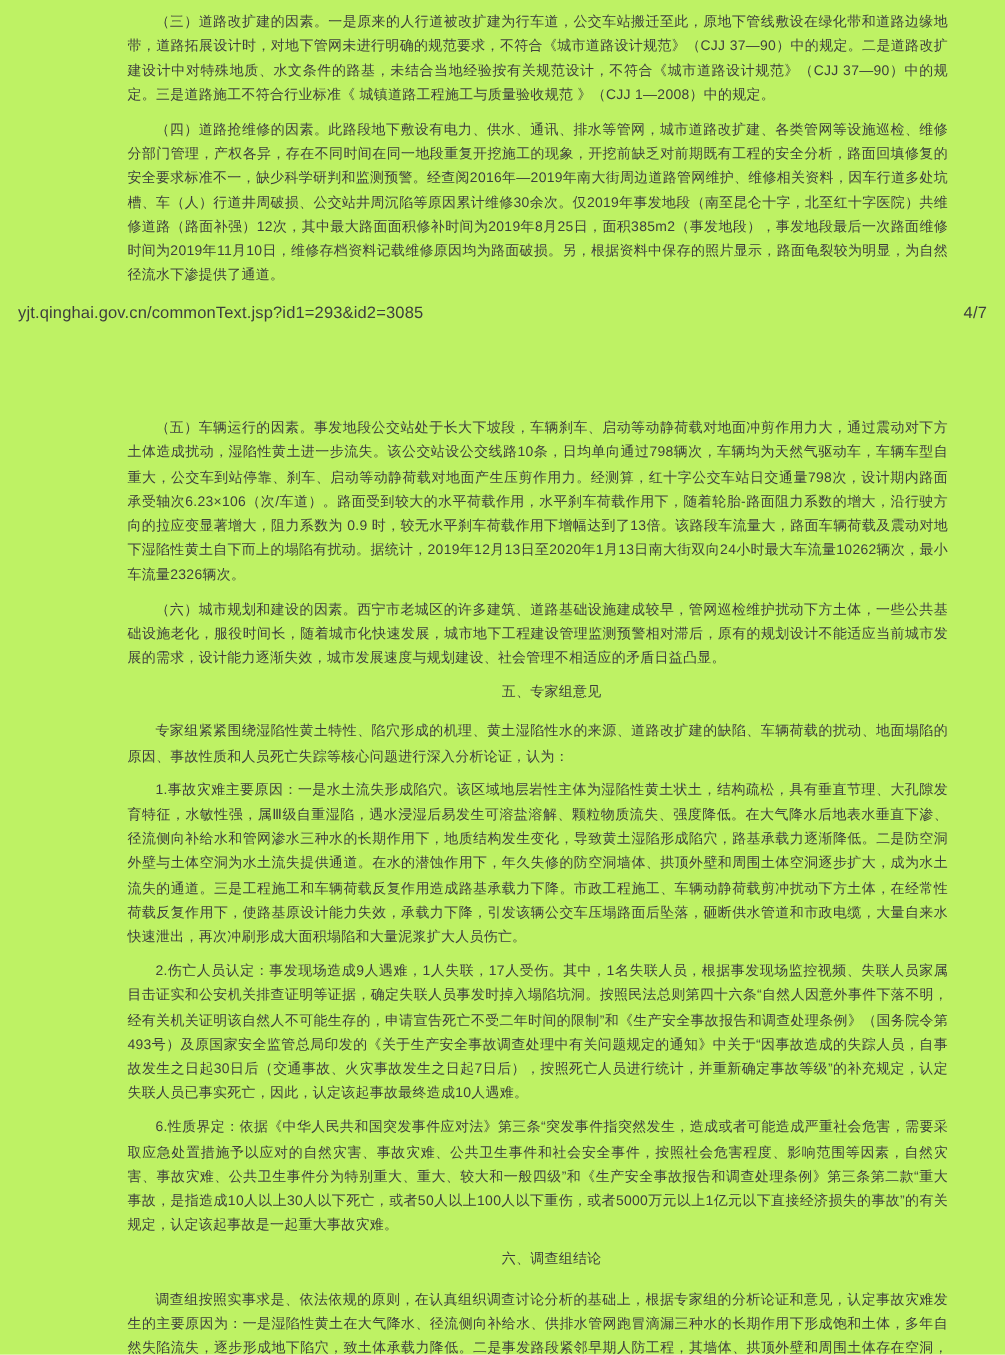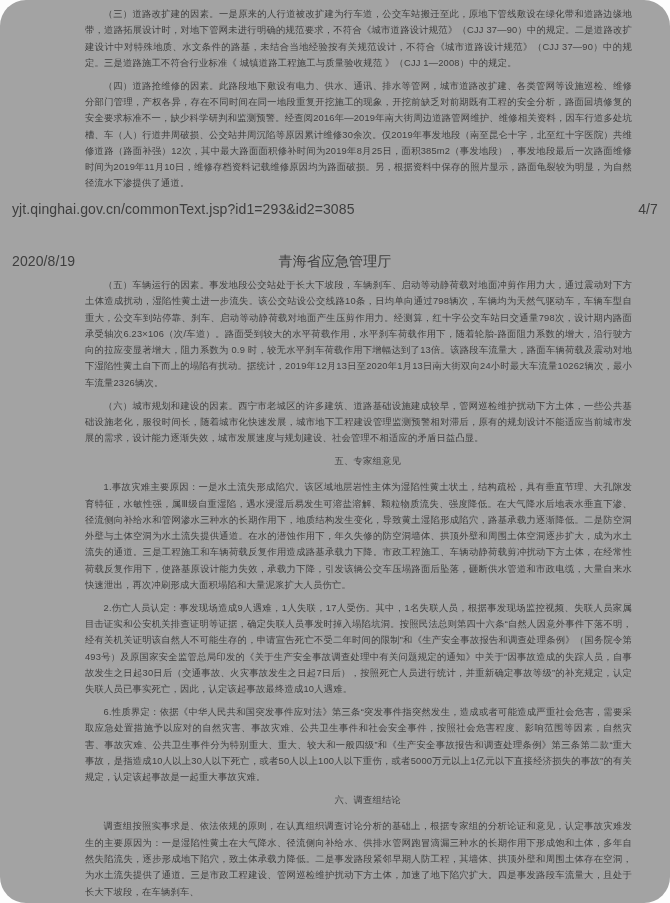--- a/index.html
+++ b/index.html
@@ -9,22 +9,21 @@
     background: #fdfdfd;
     overflow: hidden;
     position: relative;
     font-family: "Liberation Sans", "DejaVu Sans", sans-serif;
     color: #3e3e3e;
     -webkit-font-smoothing: antialiased;
   }
   .sheet {
     position: absolute;
     inset: 0;
-    background: #a3a3a3;
-    border-radius: 26px;
+    background: #bef264;
   }
   .body-text {
     position: absolute;
     left: 85px;
     width: 547px;
     font-size: 9.3px;
     line-height: 16.3px;
     text-align: justify;
     letter-spacing: 0.2px;
   }
@@ -36,21 +35,21 @@
   .body-text p.heading {
     margin-bottom: 10px;
     text-align: center;
   }
   #page5-body { top: 6px; }
   #page6-body { top: 277px; }
   .meta-row {
     position: absolute;
     left: 12px;
     right: 12px;
-    font-size: 14px;
+    font-size: 11px;
     line-height: 11px;
     color: #3e3e3e;
     letter-spacing: 0.1px;
   }
   #print-footer {
     top: 204px;
     display: flex;
     justify-content: space-between;
     align-items: baseline;
   }
@@ -71,29 +70,26 @@
   <div class="body-text" id="page5-body">
     <p>（三）道路改扩建的因素。一是原来的人行道被改扩建为行车道，公交车站搬迁至此，原地下管线敷设在绿化带和道路边缘地带，道路拓展设计时，对地下管网未进行明确的规范要求，不符合《城市道路设计规范》（CJJ 37—90）中的规定。二是道路改扩建设计中对特殊地质、水文条件的路基，未结合当地经验按有关规范设计，不符合《城市道路设计规范》（CJJ 37—90）中的规定。三是道路施工不符合行业标准《 城镇道路工程施工与质量验收规范 》（CJJ 1—2008）中的规定。</p>
     <p>（四）道路抢维修的因素。此路段地下敷设有电力、供水、通讯、排水等管网，城市道路改扩建、各类管网等设施巡检、维修分部门管理，产权各异，存在不同时间在同一地段重复开挖施工的现象，开挖前缺乏对前期既有工程的安全分析，路面回填修复的安全要求标准不一，缺少科学研判和监测预警。经查阅2016年—2019年南大街周边道路管网维护、维修相关资料，因车行道多处坑槽、车（人）行道井周破损、公交站井周沉陷等原因累计维修30余次。仅2019年事发地段（南至昆仑十字，北至红十字医院）共维修道路（路面补强）12次，其中最大路面面积修补时间为2019年8月25日，面积385m2（事发地段），事发地段最后一次路面维修时间为2019年11月10日，维修存档资料记载维修原因均为路面破损。另，根据资料中保存的照片显示，路面龟裂较为明显，为自然径流水下渗提供了通道。</p>
   </div>
 
   <div class="meta-row" id="print-footer">
     <span>yjt.qinghai.gov.cn/commonText.jsp?id1=293&amp;id2=3085</span>
     <span>4/7</span>
   </div>
 
-  <div class="meta-row" id="page6-header">
-    <span>2020/8/19</span>
-    <span class="header-title-center">青海省应急管理厅</span>
-  </div>
 
   <div class="body-text" id="page6-body">
     <p>（五）车辆运行的因素。事发地段公交站处于长大下坡段，车辆刹车、启动等动静荷载对地面冲剪作用力大，通过震动对下方土体造成扰动，湿陷性黄土进一步流失。该公交站设公交线路10条，日均单向通过798辆次，车辆均为天然气驱动车，车辆车型自重大，公交车到站停靠、刹车、启动等动静荷载对地面产生压剪作用力。经测算，红十字公交车站日交通量798次，设计期内路面承受轴次6.23×106（次/车道）。路面受到较大的水平荷载作用，水平刹车荷载作用下，随着轮胎-路面阻力系数的增大，沿行驶方向的拉应变显著增大，阻力系数为 0.9 时，较无水平刹车荷载作用下增幅达到了13倍。该路段车流量大，路面车辆荷载及震动对地下湿陷性黄土自下而上的塌陷有扰动。据统计，2019年12月13日至2020年1月13日南大街双向24小时最大车流量10262辆次，最小车流量2326辆次。</p>
     <p>（六）城市规划和建设的因素。西宁市老城区的许多建筑、道路基础设施建成较早，管网巡检维护扰动下方土体，一些公共基础设施老化，服役时间长，随着城市化快速发展，城市地下工程建设管理监测预警相对滞后，原有的规划设计不能适应当前城市发展的需求，设计能力逐渐失效，城市发展速度与规划建设、社会管理不相适应的矛盾日益凸显。</p>
     <p class="heading">五、专家组意见</p>
+    <p>专家组紧紧围绕湿陷性黄土特性、陷穴形成的机理、黄土湿陷性水的来源、道路改扩建的缺陷、车辆荷载的扰动、地面塌陷的原因、事故性质和人员死亡失踪等核心问题进行深入分析论证，认为：</p>
     <p>1.事故灾难主要原因：一是水土流失形成陷穴。该区域地层岩性主体为湿陷性黄土状土，结构疏松，具有垂直节理、大孔隙发育特征，水敏性强，属Ⅲ级自重湿陷，遇水浸湿后易发生可溶盐溶解、颗粒物质流失、强度降低。在大气降水后地表水垂直下渗、径流侧向补给水和管网渗水三种水的长期作用下，地质结构发生变化，导致黄土湿陷形成陷穴，路基承载力逐渐降低。二是防空洞外壁与土体空洞为水土流失提供通道。在水的潜蚀作用下，年久失修的防空洞墙体、拱顶外壁和周围土体空洞逐步扩大，成为水土流失的通道。三是工程施工和车辆荷载反复作用造成路基承载力下降。市政工程施工、车辆动静荷载剪冲扰动下方土体，在经常性荷载反复作用下，使路基原设计能力失效，承载力下降，引发该辆公交车压塌路面后坠落，砸断供水管道和市政电缆，大量自来水快速泄出，再次冲刷形成大面积塌陷和大量泥浆扩大人员伤亡。</p>
     <p>2.伤亡人员认定：事发现场造成9人遇难，1人失联，17人受伤。其中，1名失联人员，根据事发现场监控视频、失联人员家属目击证实和公安机关排查证明等证据，确定失联人员事发时掉入塌陷坑洞。按照民法总则第四十六条“自然人因意外事件下落不明，经有关机关证明该自然人不可能生存的，申请宣告死亡不受二年时间的限制”和《生产安全事故报告和调查处理条例》（国务院令第493号）及原国家安全监管总局印发的《关于生产安全事故调查处理中有关问题规定的通知》中关于“因事故造成的失踪人员，自事故发生之日起30日后（交通事故、火灾事故发生之日起7日后），按照死亡人员进行统计，并重新确定事故等级”的补充规定，认定失联人员已事实死亡，因此，认定该起事故最终造成10人遇难。</p>
     <p>6.性质界定：依据《中华人民共和国突发事件应对法》第三条“突发事件指突然发生，造成或者可能造成严重社会危害，需要采取应急处置措施予以应对的自然灾害、事故灾难、公共卫生事件和社会安全事件，按照社会危害程度、影响范围等因素，自然灾害、事故灾难、公共卫生事件分为特别重大、重大、较大和一般四级”和《生产安全事故报告和调查处理条例》第三条第二款“重大事故，是指造成10人以上30人以下死亡，或者50人以上100人以下重伤，或者5000万元以上1亿元以下直接经济损失的事故”的有关规定，认定该起事故是一起重大事故灾难。</p>
     <p class="heading">六、调查组结论</p>
     <p>调查组按照实事求是、依法依规的原则，在认真组织调查讨论分析的基础上，根据专家组的分析论证和意见，认定事故灾难发生的主要原因为：一是湿陷性黄土在大气降水、径流侧向补给水、供排水管网跑冒滴漏三种水的长期作用下形成饱和土体，多年自然失陷流失，逐步形成地下陷穴，致土体承载力降低。二是事发路段紧邻早期人防工程，其墙体、拱顶外壁和周围土体存在空洞，为水土流失提供了通道。三是市政工程建设、管网巡检维护扰动下方土体，加速了地下陷穴扩大。四是事发路段车流量大，且处于长大下坡段，在车辆刹车、</p>
   </div>
 
 </div>
 
 </body></html>

